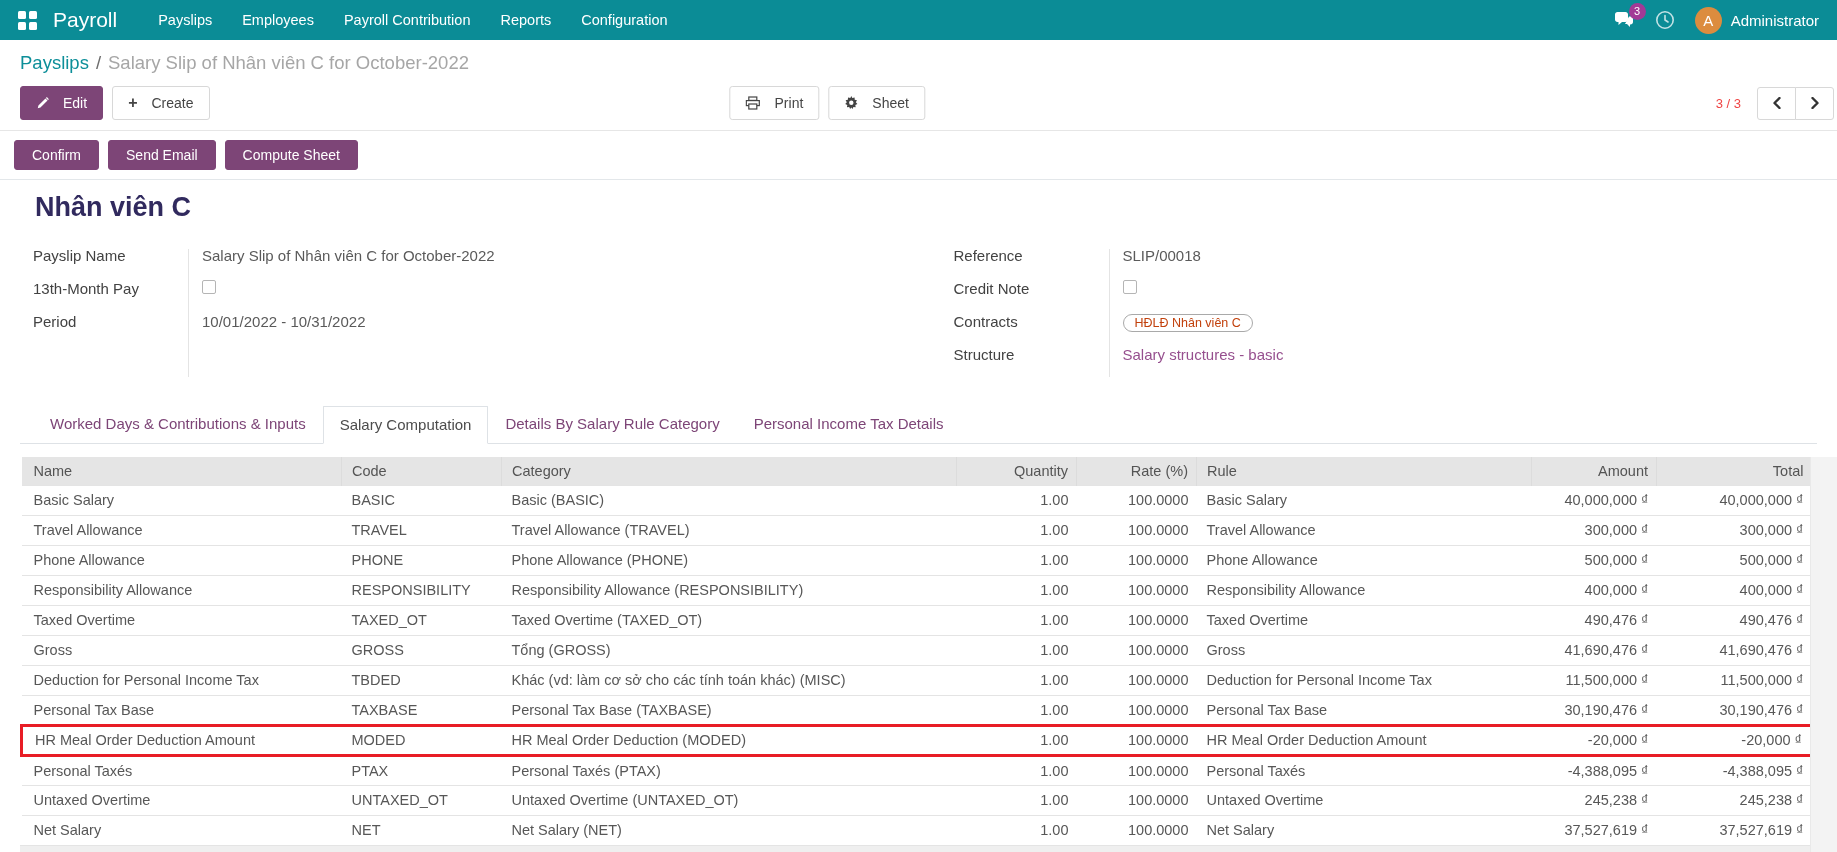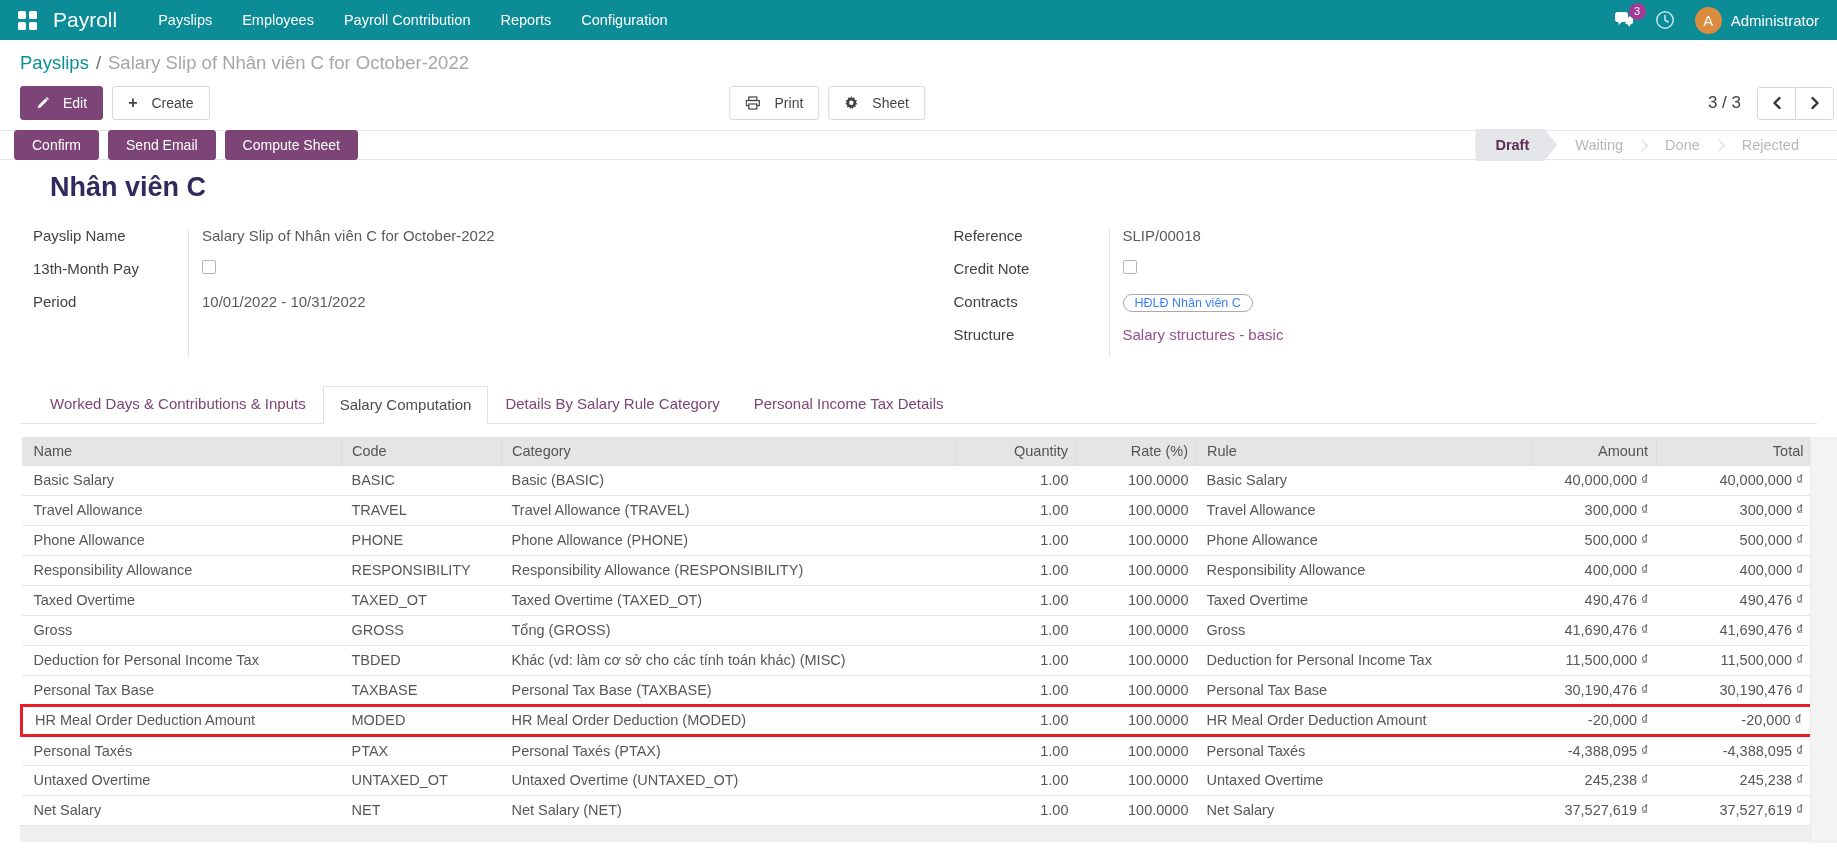--- a/index.html
+++ b/index.html
@@ -33,44 +33,44 @@
   .bc-sep{color:#6d6d6d;margin:0 7px}
   .bc-current{color:#a6a6a6}
   .buttons-row{display:flex;align-items:center;margin-top:10px;height:34px;position:relative}
   .btn{font-size:14px;height:34px;padding:0 15px;border:1px solid transparent;border-radius:3px;display:inline-flex;align-items:center;gap:14px;background:#fff;color:#454545;cursor:pointer;font-family:inherit}
   .btn-primary{background:var(--c-primary);border-color:var(--c-primary);color:#fff}
   .btn-default{border-color:#d8d8d8}
   .btn + .btn{margin-left:9px}
   .center-buttons{position:absolute;left:44.5%;transform:translateX(-50%);display:flex}
   .plus-glyph{font-size:16px;font-weight:700;line-height:1}
   .pager{margin-left:auto;display:flex;align-items:center;gap:16px}
-  .pager-count{font-size:17px;color:#404040}
+  .pager-count{font-size:13px;color:#ef4444}
   .pager-btns{display:flex}
   .pager-btn{width:39px;height:33px;border:1px solid #d8d8d8;background:#fff;display:flex;align-items:center;justify-content:center;cursor:pointer}
   .pager-btn.prev{border-radius:3px 0 0 3px}
   .pager-btn.next{border-radius:0 3px 3px 0;margin-left:-1px}
   
-  .statusbar{border-top:1px solid #e6e6e6;border-bottom:1px solid #e3e7ea;display:flex;align-items:center;padding:4px 14px;height:30px}
+  .statusbar{border-top:1px solid #e6e6e6;border-bottom:1px solid #e3e7ea;display:flex;align-items:center;padding:4px 14px;height:50px}
   .btn-status{background:var(--c-primary);border:1px solid var(--c-primary);color:#fff;font-size:14px;height:30px;padding:0 17px;border-radius:3px;margin-right:9px;cursor:pointer;font-family:inherit}
   .steps{margin-left:auto;display:flex;align-items:center;height:32px;padding-right:6px}
   .step{font-size:14.5px;color:#b4b8be;padding:0 18px;line-height:32px;cursor:pointer;white-space:nowrap}
   .step.active{background:#e4e6ea;color:#5d2e55;font-weight:700;padding:0 28px 0 20px;
     clip-path:polygon(0 0,calc(100% - 13px) 0,100% 50%,calc(100% - 13px) 100%,0 100%)}
   .step-sep{width:9px;height:9px;border-top:1px solid #d5d8db;border-right:1px solid #d5d8db;transform:rotate(45deg);margin:0 1px 0 -4px;flex:none}
   
   .sheet-pad{padding:0 33px}
-  .sheet-title{font-size:27px;font-weight:600;color:#312a5e;margin:12px 17px 24px}
+  .sheet-title{font-size:27px;font-weight:600;color:#312a5e;margin:12px 2px 24px}
   .form-grid{display:grid;grid-template-columns:1fr 1fr;column-gap:70px}
   .fieldcol{position:relative}
   .fieldcol::before{content:"";position:absolute;left:155px;top:2px;bottom:2px;border-left:1px solid #e4e4e4}
   .frow{display:flex;align-items:flex-start;min-height:33px;font-size:15px}
   .flabel{width:155px;flex:none;color:#424242}
   .fval{padding-left:14px;color:#5a5a5a}
   .fval.link{color:var(--c-link);cursor:pointer}
-  .pill{display:inline-block;border:1px solid #a9a9a9;border-radius:12px;padding:1px 11px;font-size:12.5px;color:#3b82f6;cursor:pointer}
+  .pill{display:inline-block;border:1px solid #a9a9a9;border-radius:12px;padding:1px 11px;font-size:12.5px;color:#c2410c;cursor:pointer}
   .checkbox{width:14px;height:14px;border:1px solid #b5b5b5;border-radius:2px;background:#fff;margin-left:14px}
   
   .tabs{display:flex;align-items:flex-end;border-bottom:1px solid #dee2e6;margin:28px -13px 0;padding:0 13px;height:37px}
   .tab{font-size:15px;color:var(--c-primary);padding:0 16px;line-height:36px;cursor:pointer;white-space:nowrap;border:1px solid transparent}
   .tab.active{color:#4c4c4c;background:#fff;border-color:#dee2e6 #dee2e6 #fff #dee2e6;margin-bottom:-1px;border-radius:1px}
   
   .table-outer{position:relative;margin-top:13px}
   .scroll-track{position:absolute;top:0;right:0;width:27px;height:406px;background:#f3f3f3;border-left:1px solid #e9e9e9}
   .table-inner{margin:0 27px 0 20px}
   table{width:100%;border-collapse:collapse;table-layout:fixed;font-size:14.5px}
@@ -170,28 +170,20 @@
               <path d="M2.5 1l5 5-5 5" fill="none" stroke="#333" stroke-width="2.4" stroke-linecap="round" stroke-linejoin="round"></path>
             </svg>
         </span>
       </span>
     </div>
   </div>
 </div>
 
 <div class="statusbar">
   <div id="statusbar-buttons"><button class="btn-status">Confirm</button><button class="btn-status">Send Email</button><button class="btn-status">Compute Sheet</button></div>
-  <div class="steps" id="status-steps">
-      <span class="step active">Draft</span>
-      <span class="step">Waiting</span>
-      <span class="step-sep"></span>
-      <span class="step">Done</span>
-      <span class="step-sep"></span>
-      <span class="step">Rejected</span>
-    </div>
 </div>
 
 <div class="sheet">
   <div class="sheet-pad">
     <h1 class="sheet-title">Nhân viên C</h1>
 
     <div class="form-grid">
       <div class="fieldcol">
         <div class="frow">
           <div class="flabel">Payslip Name</div>

